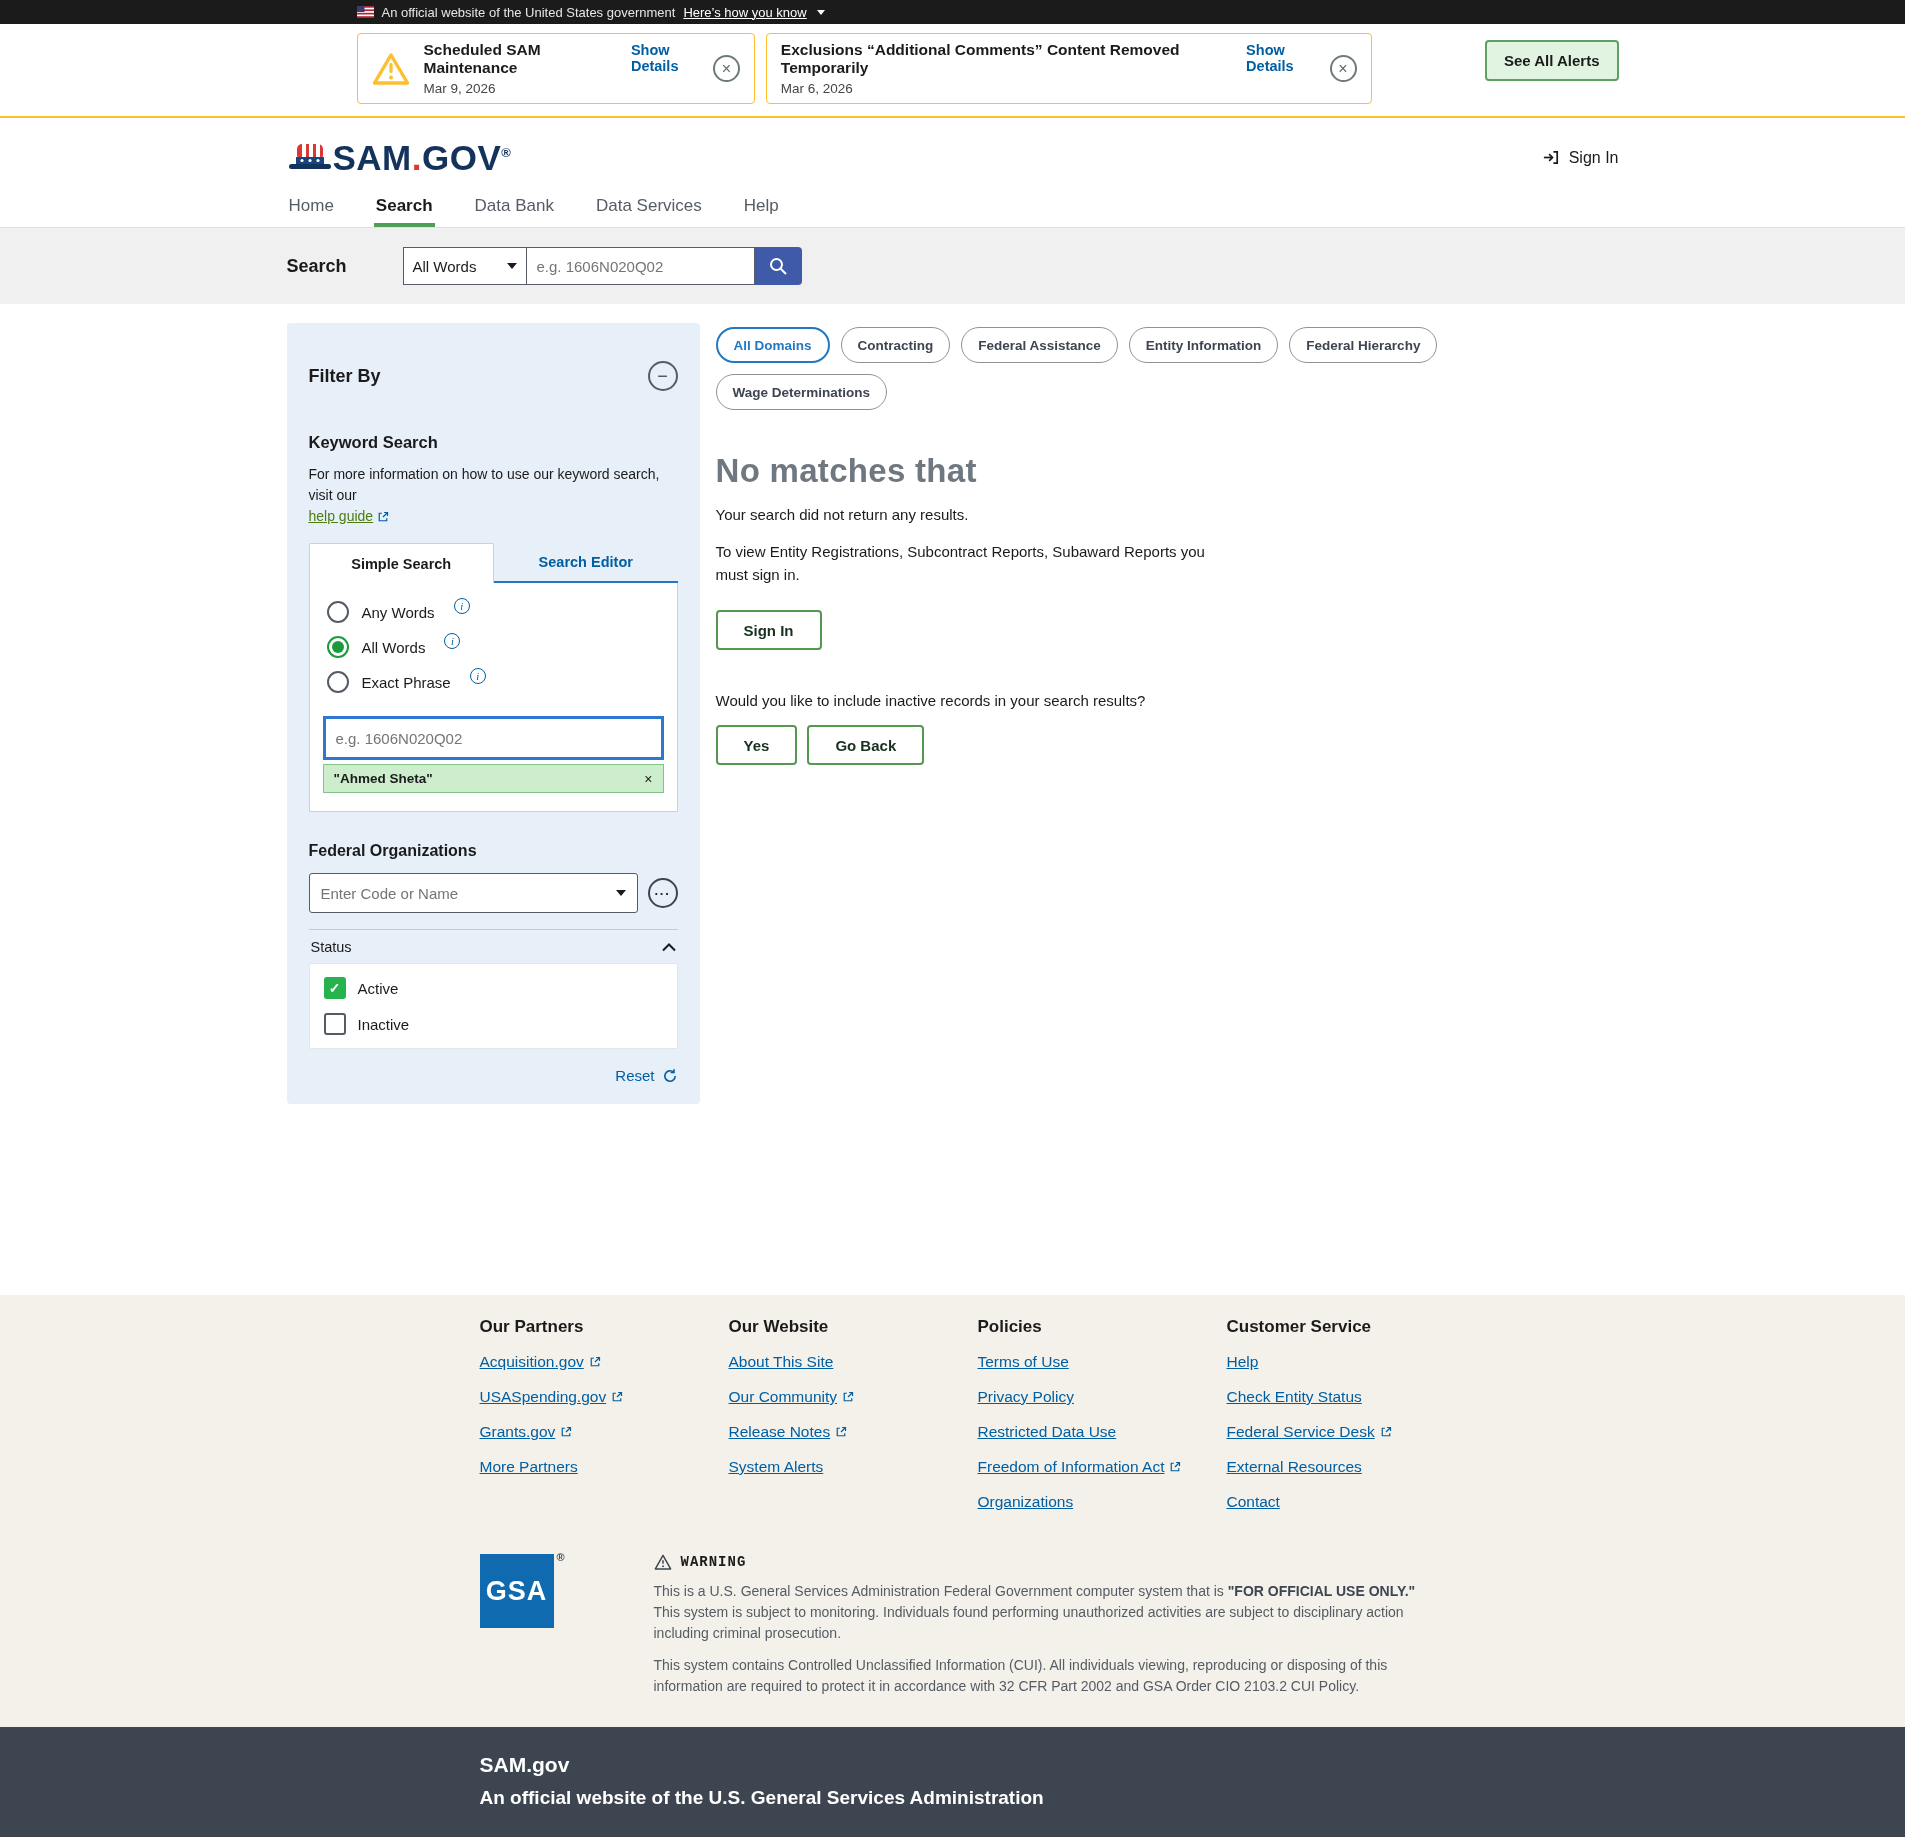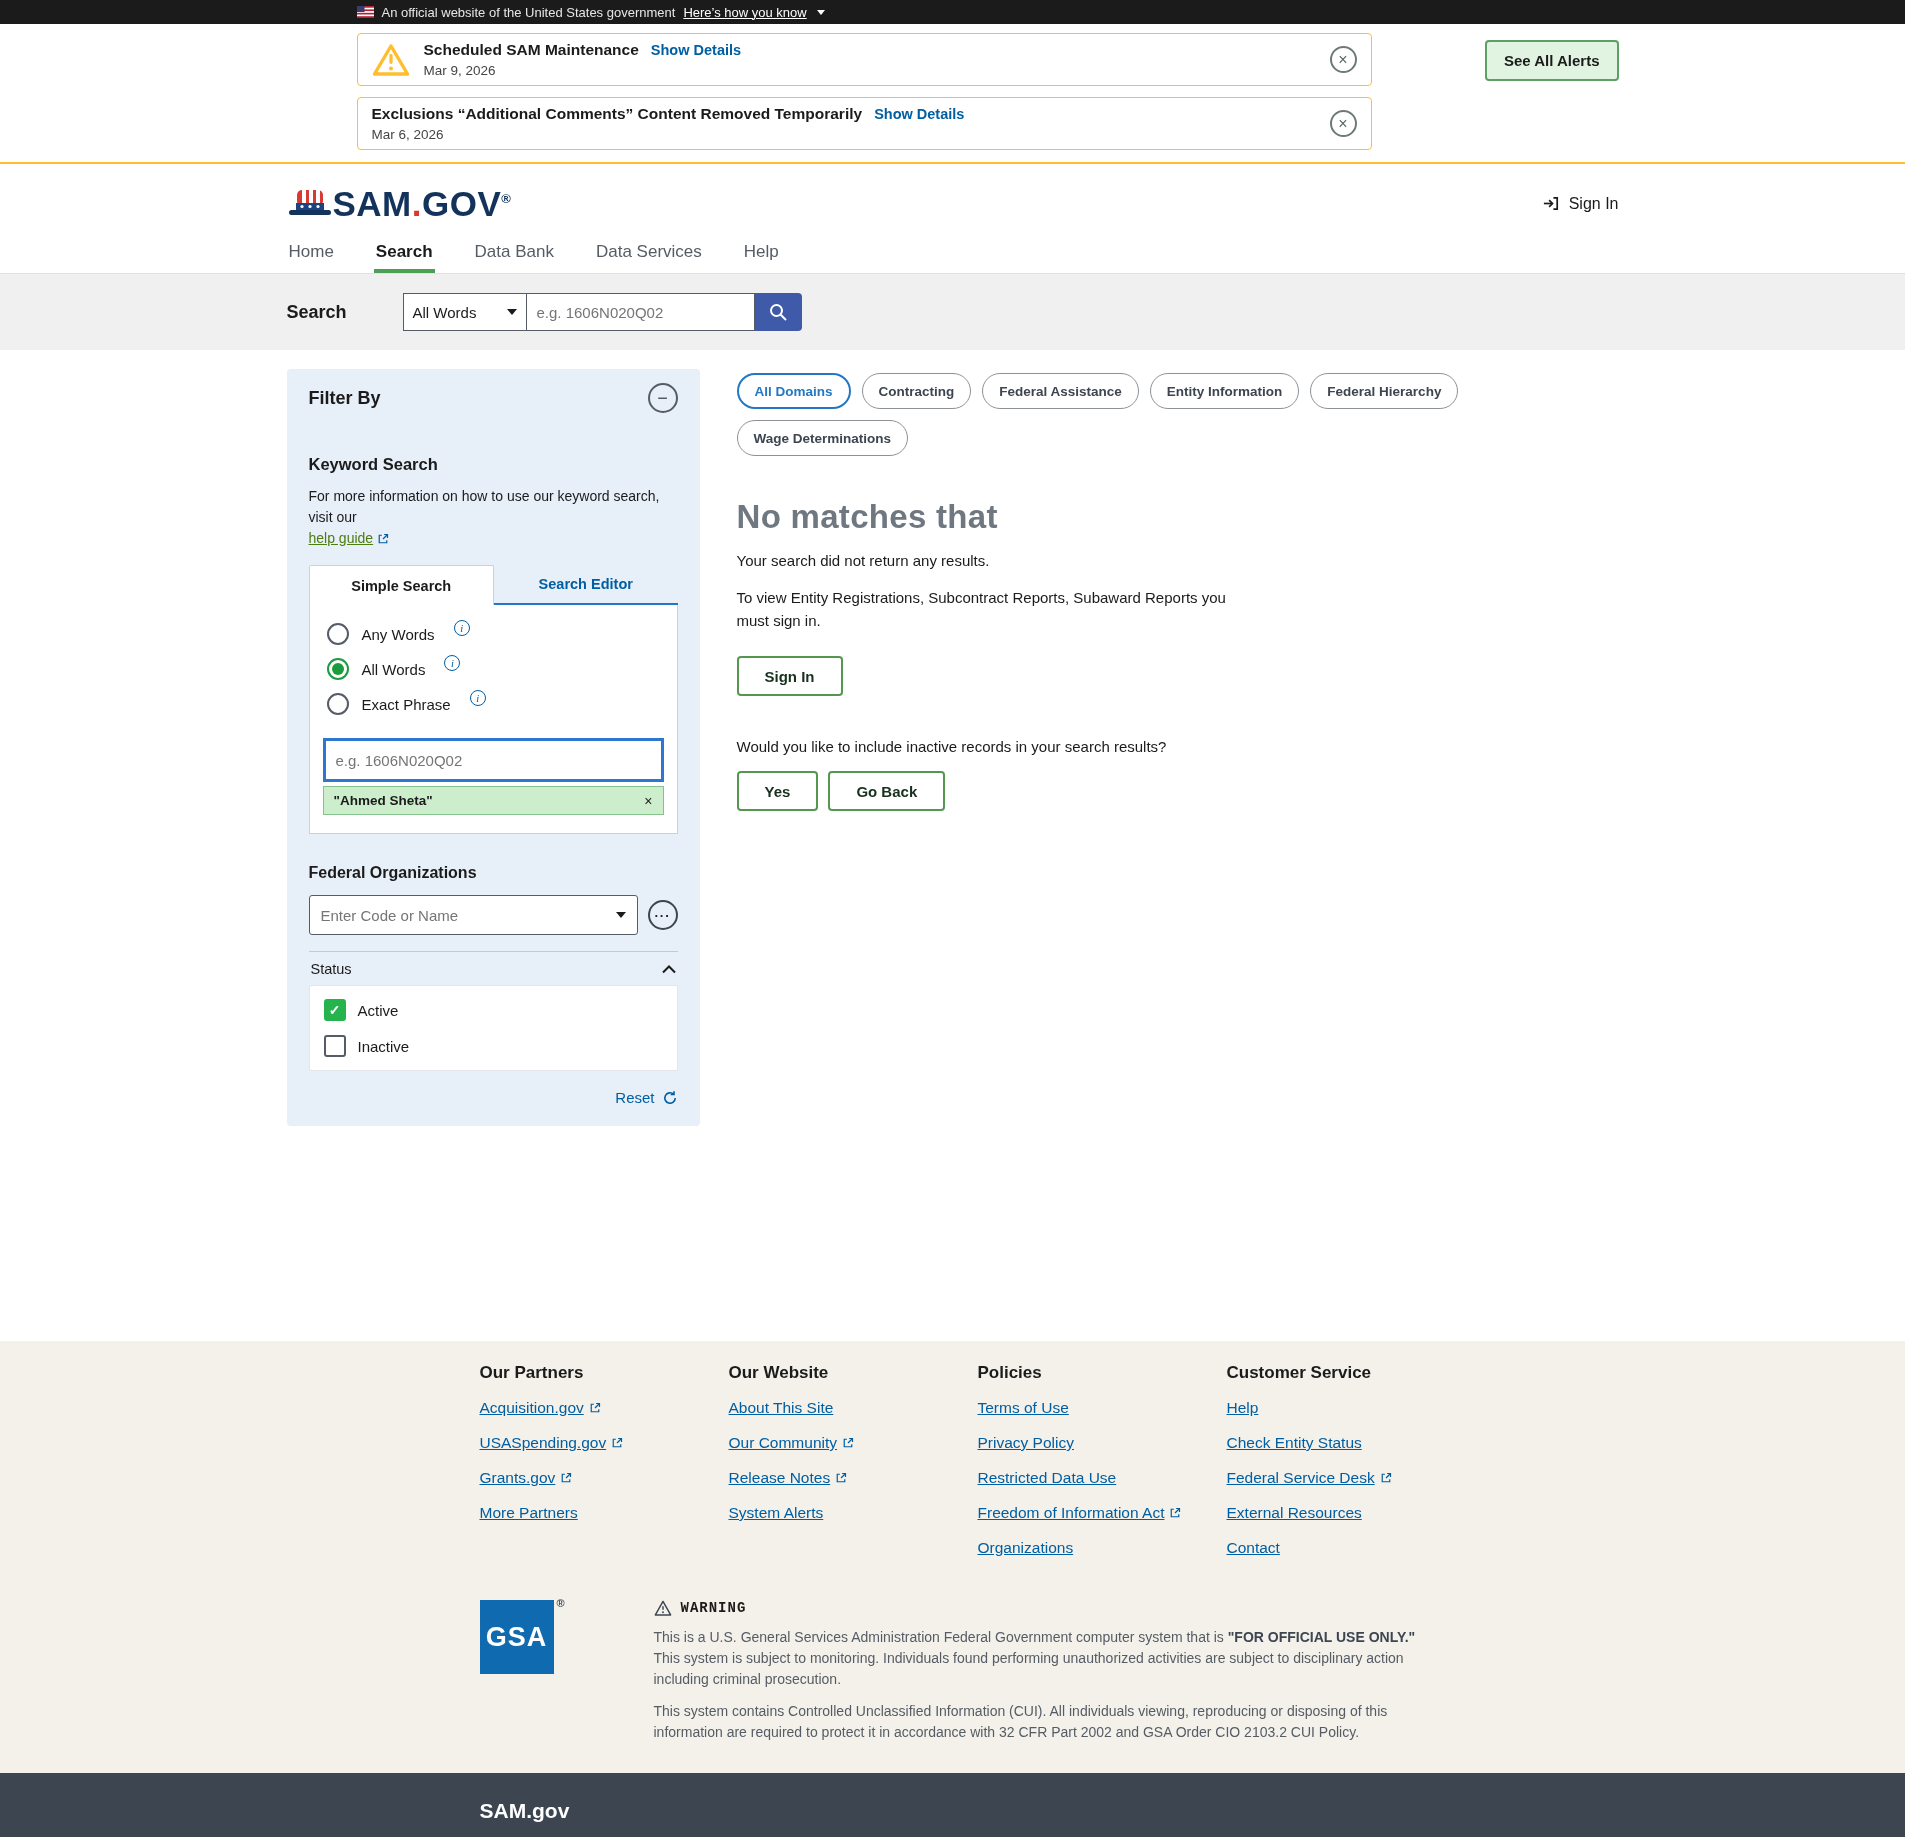--- a/index.html
+++ b/index.html
@@ -14,21 +14,21 @@
   .gov-banner{background:#1b1b1b;height:24px;display:flex;align-items:center}
   .banner-inner{display:flex;align-items:center;gap:8px;padding-left:70px}
   .flag{flex:none}
   .banner-text{color:#e6e6e6;font-size:13px}
   .banner-link{color:#fff;font-size:13px;text-decoration:underline}
   .banner-caret{width:0;height:0;border-left:4px solid transparent;border-right:4px solid transparent;border-top:5px solid #fff;margin-left:2px}
 
   
   .alerts{background:#fff;border-bottom:2px solid #ffbe2e;padding:9px 0 12px}
   .alerts-inner{display:flex;align-items:flex-start;padding-left:70px}
-  .alert-list{width:1015px;display:flex;flex-direction:column;gap:11px}
+  .alert-list{width:1015px;display:flex;flex-direction:row;gap:11px}
   .alert{border:1px solid #ffbe2e;border-radius:4px;display:flex;align-items:center;padding:7px 14px;min-height:52px;background:#fff}
   .alert.short{min-height:46px}
   .alert-tri{flex:none;margin-right:14px}
   .alert-body{flex:1}
   .alert-title-row{display:flex;align-items:baseline;gap:12px}
   .alert-title{font-weight:bold;font-size:15.5px;color:#1b1b1b}
   .alert-link{color:#005ea2;font-size:14.5px;font-weight:bold}
   .alert-date{font-size:13.5px;color:#454545;margin-top:4px}
   .alert-close{margin-left:auto;width:27px;height:27px;border-radius:50%;border:2px solid #6e7b74;color:#5c6a60;display:flex;align-items:center;justify-content:center;font-size:16px;line-height:1;flex:none}
   .see-all-btn{margin-left:auto;margin-top:7px;background:#e1f3e1;border:2px solid #5e9f62;border-radius:4px;padding:10px 17px;font-size:15px;font-weight:bold;color:#1b1b1b}
@@ -55,21 +55,21 @@
   .caret-down{width:0;height:0;border-left:5px solid transparent;border-right:5px solid transparent;border-top:6px solid #1b1b1b}
   .strip-input{height:38px;width:228px;border:1px solid #565c65;border-left:none;padding:0 10px;font-size:15px;color:#1b1b1b;outline:none}
   .strip-input::placeholder{color:#757575}
   .strip-btn{height:38px;width:47px;background:#3e5aa8;border-radius:0 4px 4px 0;display:flex;align-items:center;justify-content:center}
 
   
   .main{min-height:991px}
   .main .container{display:flex;align-items:flex-start;padding-top:19px}
 
   
-  .filter-panel{width:413px;flex:none;background:#e7eff9;border-radius:4px;padding:14px 22px 20px;margin-right:37px}
+  .filter-panel{width:413px;flex:none;background:#e7eff9;border-radius:4px;padding:38px 22px 20px;margin-right:16px}
   .filter-head{display:flex;justify-content:space-between;align-items:center}
   .filter-title{font-size:18px;font-weight:bold}
   .collapse-btn{width:30px;height:30px;border-radius:50%;border:2px solid #565c65;color:#3d4551;font-size:18px;line-height:1;display:flex;align-items:center;justify-content:center;background:transparent}
   .kw-title{margin-top:42px;font-weight:bold;font-size:16.5px}
   .kw-help{margin-top:12px;font-size:14px;line-height:1.5;color:#1b1b1b}
   .help-link{color:#4d7c0f;text-decoration:underline;display:inline-flex;align-items:center;gap:4px}
   .tabs{display:flex;margin-top:16px}
   .tab{flex:1;height:40px;display:flex;align-items:center;justify-content:center;font-size:14.5px;font-weight:bold}
   .tab.active{background:#fff;border:1px solid #c3d2e4;border-bottom:none;color:#1b1b1b;border-radius:2px 2px 0 0}
   .tab.inactive{color:#005ea2;border-bottom:2px solid #2378c3}

